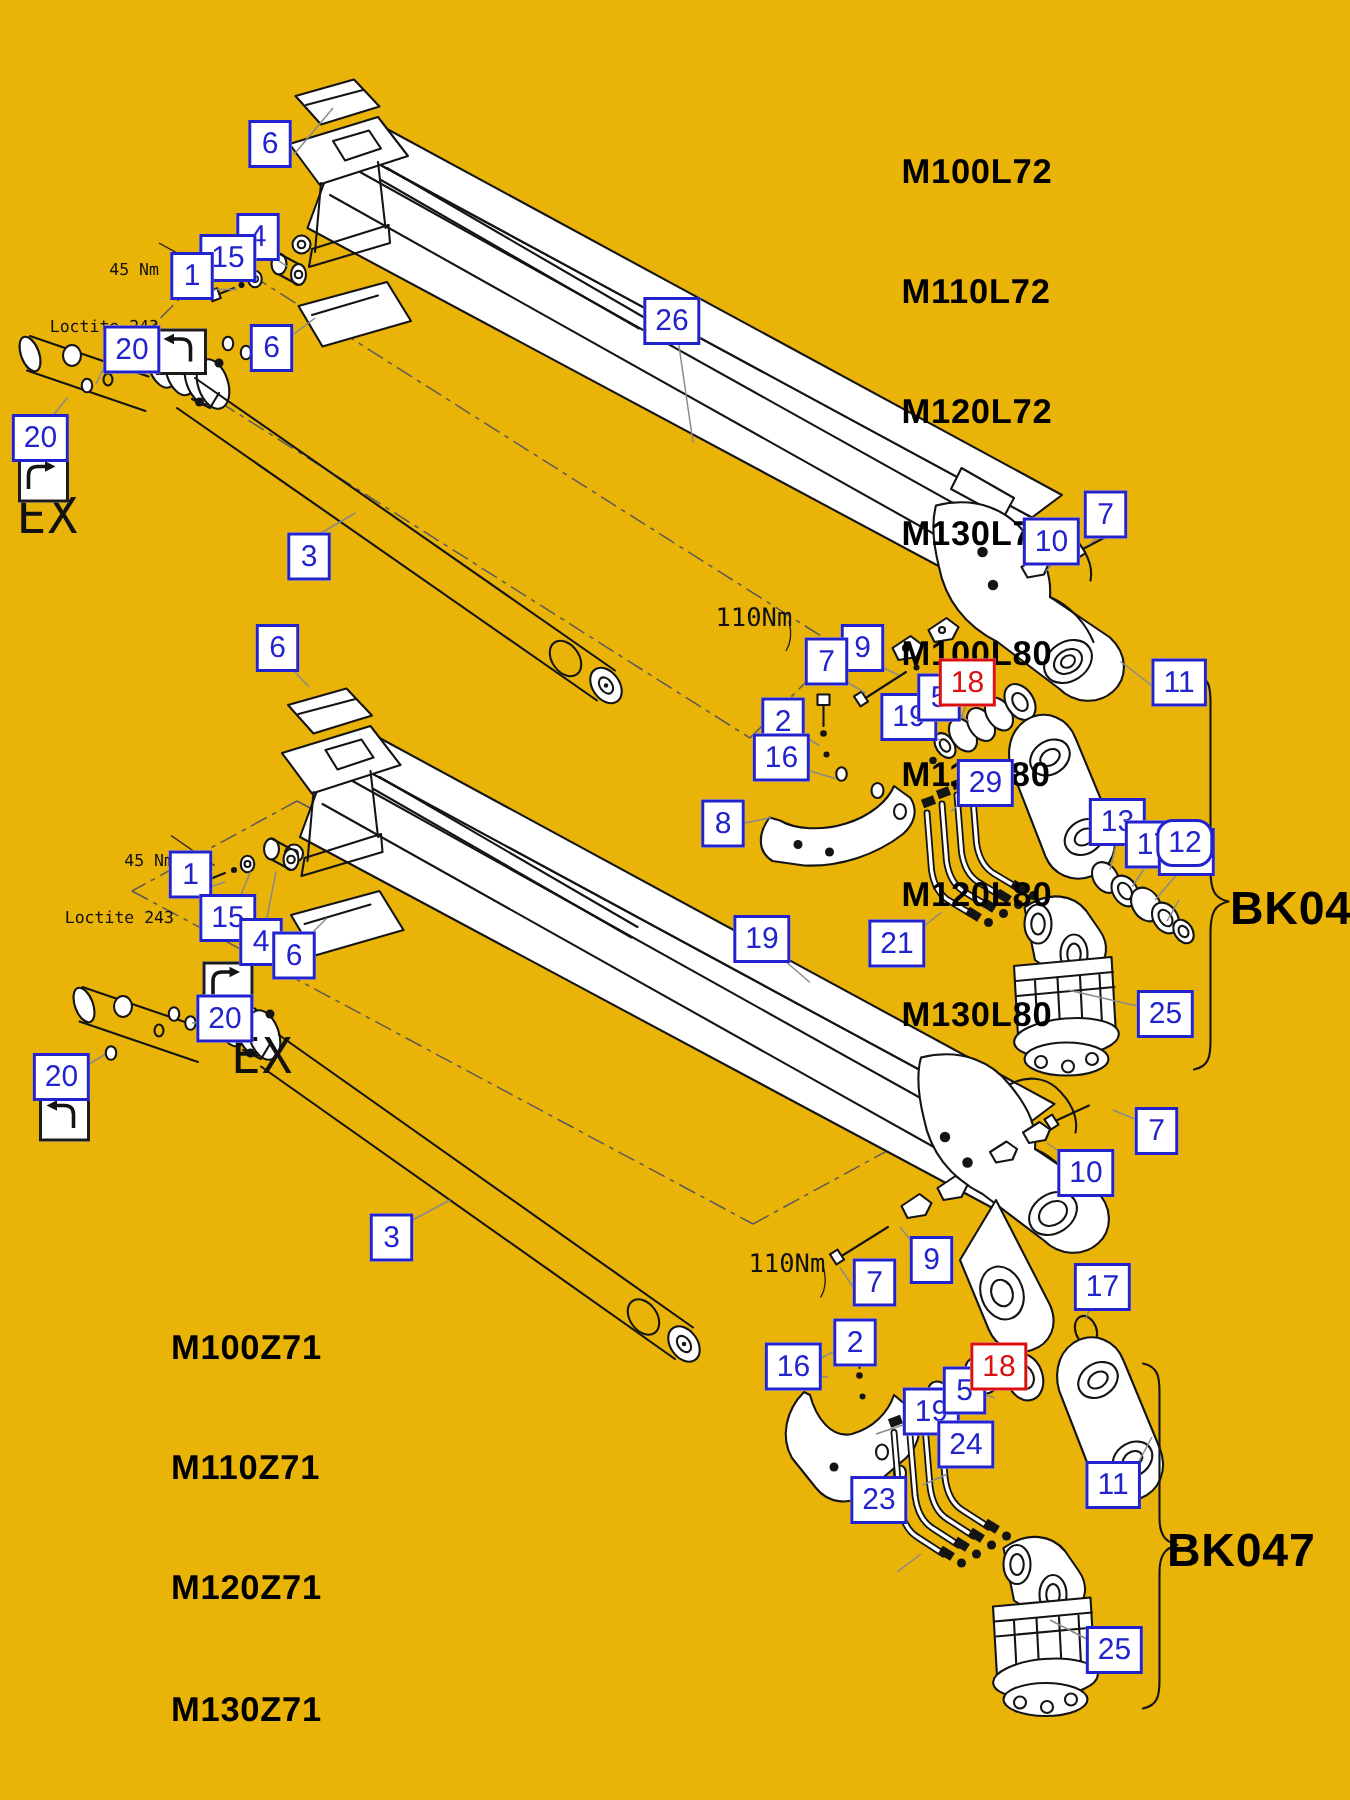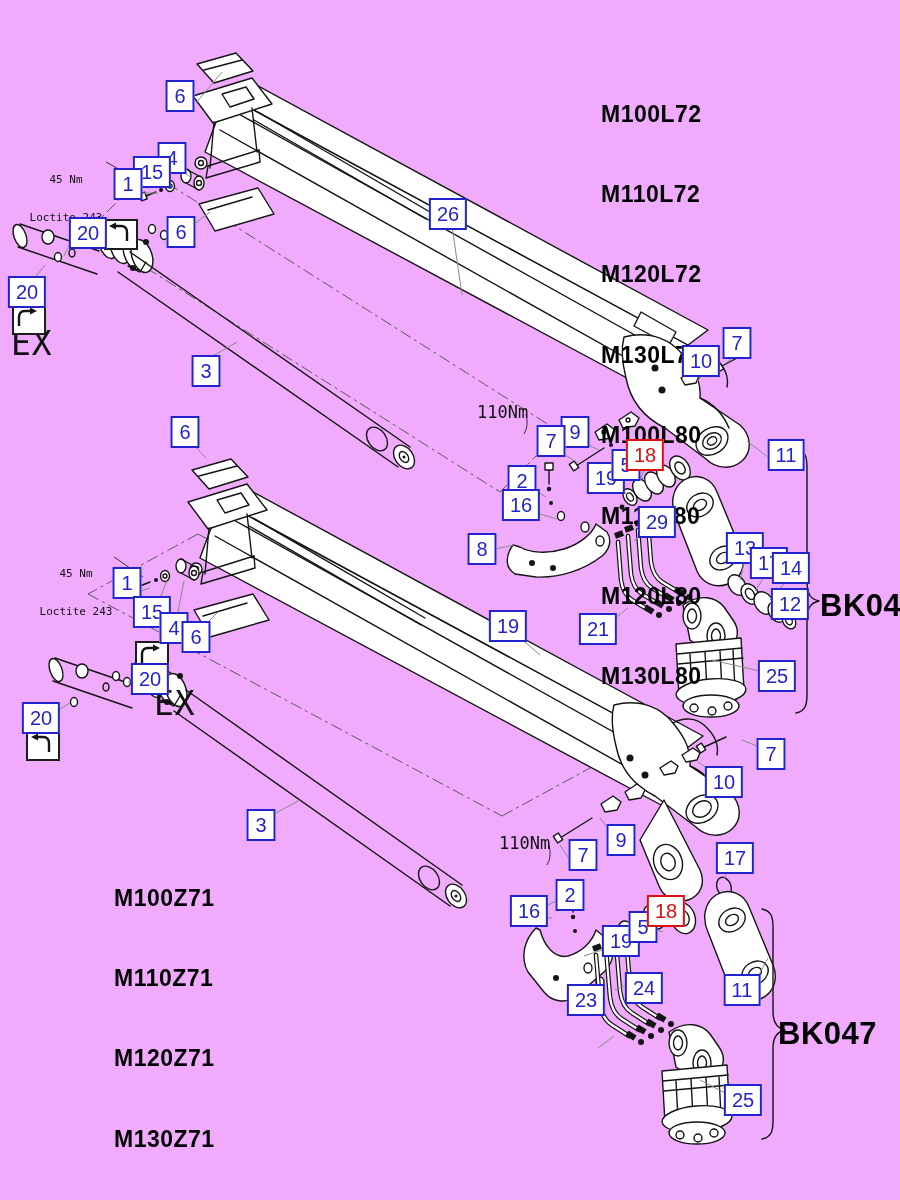--- a/index.html
+++ b/index.html
@@ -1,35 +1,35 @@
 <!DOCTYPE html>
 <html><head>
 <meta charset="utf-8">
 <style>
   html,body{margin:0;padding:0;background:#fff;}
-  #canvas{position:relative;width:900px;height:1200px;background:#f0abfc;overflow:hidden;
+  #canvas{position:relative;width:900px;height:1200px;background:#eab308;overflow:hidden;
           font-family:"Liberation Sans",sans-serif;}
   #art{position:absolute;left:0;top:0;}
   .art{stroke:#141414;fill:none;stroke-width:1.4;stroke-linecap:round;stroke-linejoin:round;}
   .wf{fill:#ffffff;}
   .blk{fill:#141414;stroke:none;}
   .dash{stroke:#5a5a5a;stroke-width:1;fill:none;stroke-dasharray:12 4 3 4;}
   .leader{stroke:#8a8a8a;stroke-width:1;fill:none;}
   .bleader{stroke:#222;stroke-width:0.9;fill:none;}
   .hoseB{stroke:#141414;stroke-width:4.6;fill:none;stroke-linecap:round;}
   .hoseW{stroke:#ffffff;stroke-width:2.2;fill:none;stroke-linecap:round;}
   .fit{stroke:#141414;stroke-width:6;stroke-linecap:butt;fill:none;}
   .callout{position:absolute;transform:translate(-50%,-50%);background:#fff;
            border:2px solid #2323cd;color:#2323cd;font-size:20px;line-height:1;
            padding:4px 6px;min-width:13px;text-align:center;z-index:5;}
   .callout.red{border-color:#dc1010;color:#dc1010;}
   .iconbox{position:absolute;width:30px;height:27px;border:2px solid #1c1c1c;background:#fff;z-index:4;}
   .models{position:absolute;color:#000;font-weight:700;font-size:23px;line-height:26.8px;
           letter-spacing:0.5px;white-space:pre;}
-  .torque45{position:absolute;width:80px;text-align:center;color:#111;
+  .torque45{position:absolute;width:80px;text-align:right;color:#111;
             font-family:"DejaVu Sans Mono",monospace;font-size:11px;line-height:12.5px;white-space:pre;}
   .t110{position:absolute;color:#111;font-family:"DejaVu Sans Mono",monospace;font-size:17px;}
   .ex{position:absolute;color:#111;font-family:"DejaVu Sans Mono",monospace;font-size:33px;letter-spacing:1px;text-align:center;}
   .bk{position:absolute;color:#000;font-weight:700;font-size:31px;letter-spacing:0.5px;}
 </style>
 </head>
 <body>
 
 <div id="canvas">
 
@@ -496,21 +496,21 @@
       <div class="callout" style="left: 606px; top: 478px;">19</div>
       <div class="callout" style="left: 626px; top: 465px;">5</div>
       <div class="callout red" style="left: 645px; top: 455px;">18</div>
       <div class="callout" style="left: 701px; top: 361px;">10</div>
       <div class="callout" style="left: 737px; top: 343px;">7</div>
       <div class="callout" style="left: 786px; top: 455px;">11</div>
       <div class="callout" style="left: 657px; top: 522px;">29</div>
       <div class="callout" style="left: 745px; top: 548px;">13</div>
       <div class="callout" style="left: 769px; top: 563px;">17</div>
       <div class="callout" style="left: 791px; top: 568px;">14</div>
-      <div class="callout" style="left: 790px; top: 604px;">12</div>
+      <div class="callout" style="left: 790px; top: 562px; border-radius: 11px;">12</div>
       <div class="callout" style="left: 598px; top: 629px; text-align: center;">21</div>
       <div class="callout" style="left: 777px; top: 676px;">25</div>
       <div class="callout" style="left: 185px; top: 432px;">6</div>
       <div class="callout" style="left: 127px; top: 583px;">1</div>
       <div class="callout" style="left: 152px; top: 612px;">15</div>
       <div class="callout" style="left: 174px; top: 628px;">4</div>
       <div class="callout" style="left: 196px; top: 637px;">6</div>
       <div class="callout" style="left: 150px; top: 679px;">20</div>
       <div class="callout" style="left: 41px; top: 718px;">20</div>
       <div class="callout" style="left: 261px; top: 825px;">3</div>
@@ -519,18 +519,18 @@
       <div class="callout" style="left: 583px; top: 855px;">7</div>
       <div class="callout" style="left: 570px; top: 895px;">2</div>
       <div class="callout" style="left: 529px; top: 911px;">16</div>
       <div class="callout" style="left: 621px; top: 941px;">19</div>
       <div class="callout" style="left: 643px; top: 927px;">5</div>
       <div class="callout red" style="left: 666px; top: 911px;">18</div>
       <div class="callout" style="left: 724px; top: 782px;">10</div>
       <div class="callout" style="left: 771px; top: 754px;">7</div>
       <div class="callout" style="left: 735px; top: 858px;">17</div>
       <div class="callout" style="left: 742px; top: 990px;">11</div>
-      <div class="callout" style="left: 644px; top: 988px;">24</div>
+      <div class="callout" style="left: 644px; top: 963px;">24</div>
       <div class="callout" style="left: 586px; top: 1000px;">23</div>
       <div class="callout" style="left: 743px; top: 1100px;">25</div>
     </div>
 
 </div>
 
 </body></html>

